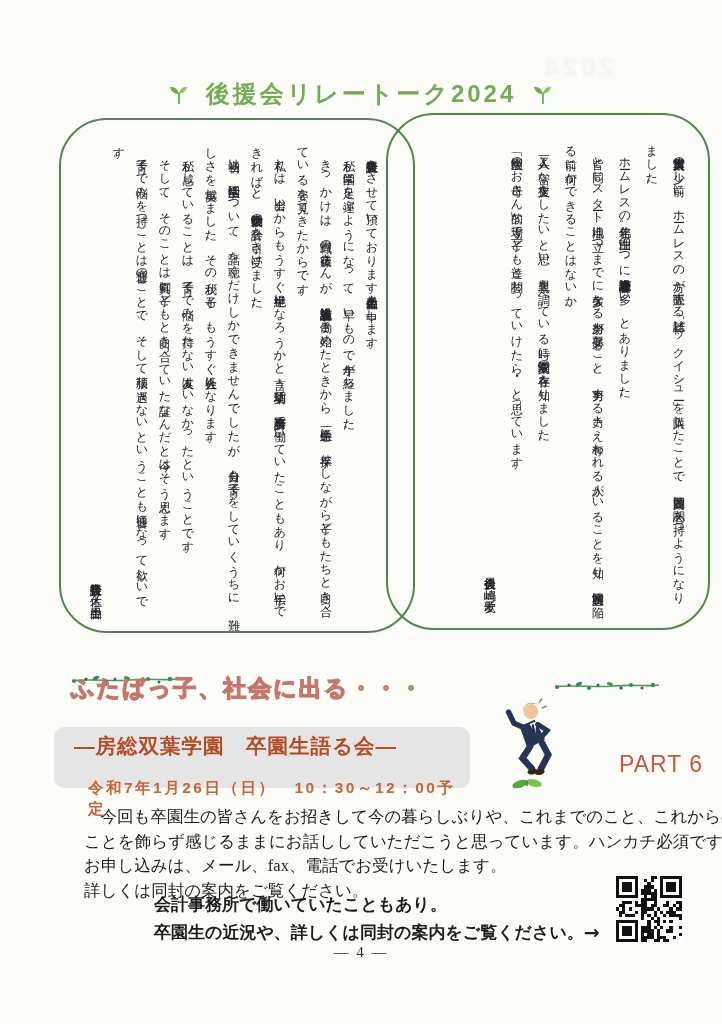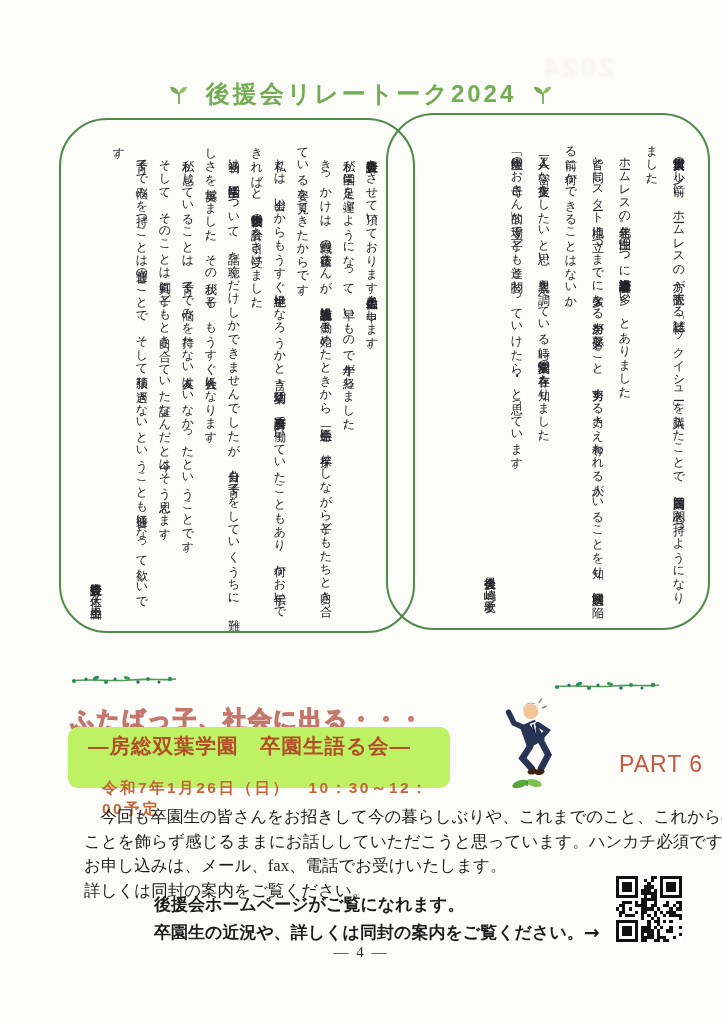--- a/index.html
+++ b/index.html
@@ -40,28 +40,28 @@
   .vbox-right .vtext{padding:22px 16px;font-size:12px;line-height:27px;}
   .vbox-left  .vtext{padding:19px 30px 19px 14px;font-size:12px;line-height:23px;}
   .vtext p{margin:0;text-indent:1em;}
   .vtext p.signature{text-indent:0;text-align:end;padding-inline-end:14px;}
 
   
   .vine{height:18px;}
   .vine-left{left:70px;top:671px;width:108px;}
   .vine-right{left:542px;top:677px;width:130px;}
   .pink-heading{
-    left:71px;top:704px;
+    left:71px;top:673px;
     font-family:"Liberation Sans","DejaVu Sans",sans-serif;
     font-size:23px;font-weight:bold;letter-spacing:2px;
     color:#f0c9c1;-webkit-text-stroke:1.3px #c4766b;text-stroke:1.3px #c4766b;
     text-shadow:0 0 1px #cf8a7e;
   }
   .yellow-box{
-    left:68px;top:727px;width:382px;height:61px;background:#bef264;border-radius:10px;
+    left:54px;top:727px;width:416px;height:61px;background:#e5e5e5;border-radius:10px;
     font-family:"Liberation Sans","DejaVu Sans",sans-serif;
   }
   .event-title{
     margin:5px 0 0 20px;font-size:20.5px;font-weight:bold;color:#b24d27;letter-spacing:1px;
   }
   .event-date{
     margin:18px 0 0 34px;font-size:15.5px;font-weight:bold;color:#c4653a;letter-spacing:2.5px;
   }
   .man{left:498px;top:696px;width:66px;height:94px;}
   .part-label{
@@ -190,21 +190,21 @@
   <div class="abs part-label">PART 6</div>
 
   <div class="abs description">
     <div class="line-0">今回も卒園生の皆さんをお招きして今の暮らしぶりや、これまでのこと、これからの</div>
     <div>ことを飾らず感じるままにお話ししていただこうと思っています。ハンカチ必須です。</div>
     <div>お申し込みは、メール、fax、電話でお受けいたします。</div>
     <div>詳しくは同封の案内をご覧ください。</div>
   </div>
 
   <div class="abs notice">
-    <div>後援会ホームページがご覧になれます。</div>
+    <div>会計事務所で働いていたこともあり。</div>
     <div><span>卒園生の近況や、詳しくは同封の案内をご覧ください。</span><span class="arrow">→</span></div>
   </div>
 
   <div class="abs qr">
     <svg viewBox="0 0 21 21">
       <rect x="0" y="0" width="21" height="21" fill="#ffffff"></rect>
       <g fill="#111111">
         <rect x="0" y="0" width="7" height="7"></rect>
           <rect x="14" y="0" width="7" height="7"></rect>
           <rect x="0" y="14" width="7" height="7"></rect>

